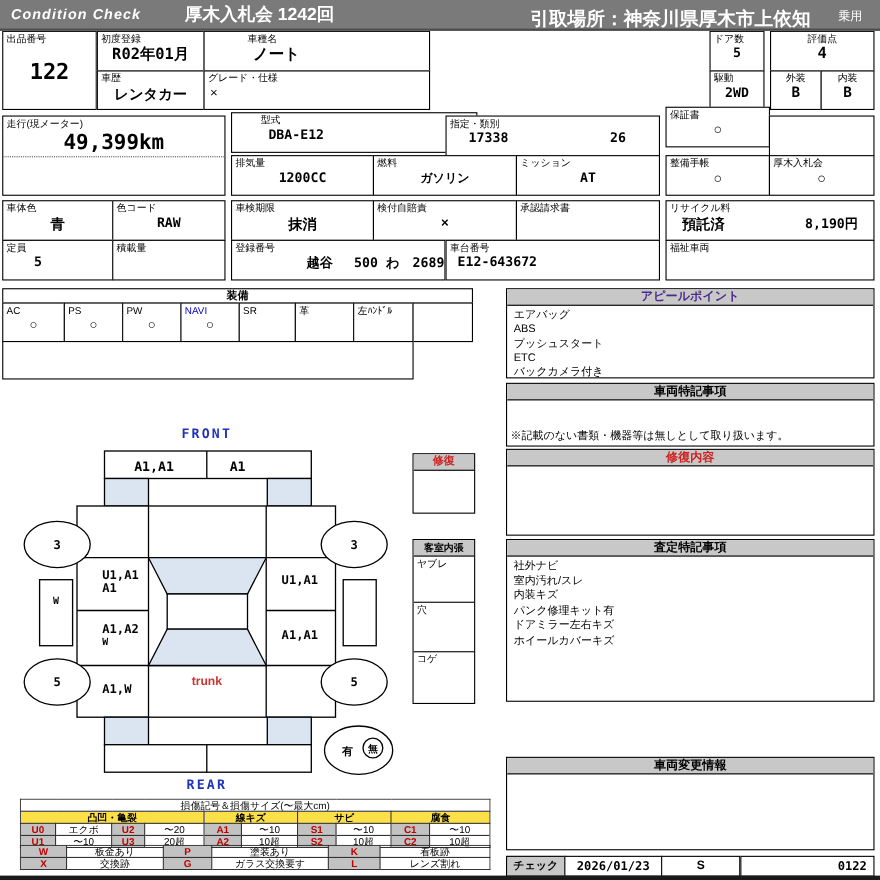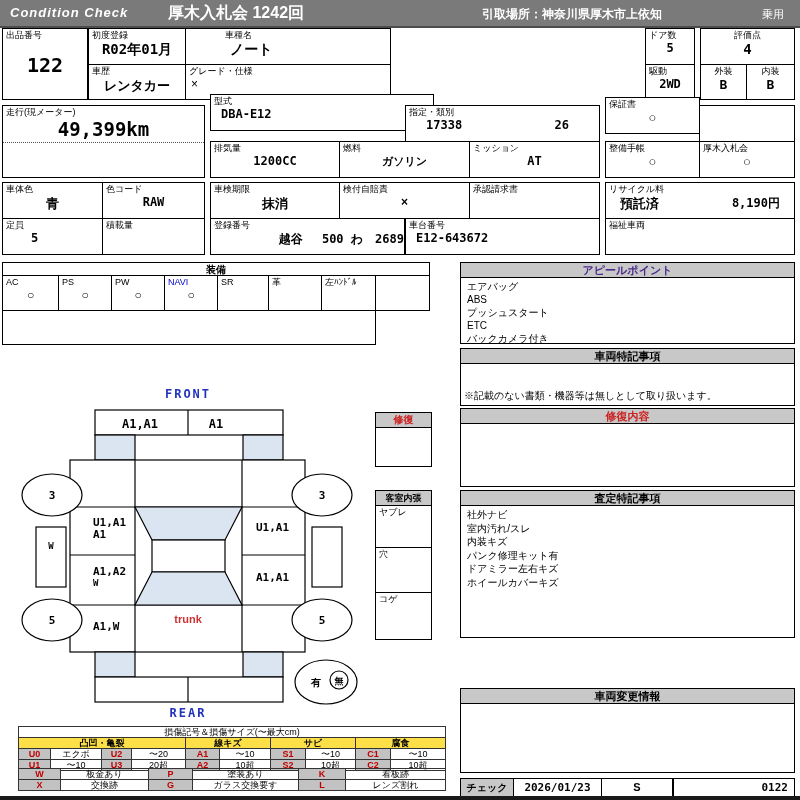--- a/index.html
+++ b/index.html
@@ -24,21 +24,21 @@
   svg text{font-family:"DejaVu Sans Mono",monospace;font-weight:bold;}
 </style>
 </head>
 <body>
 
 <div id="sheet">
 
   <div class="hdr">
     <span class="nob" style="left:10px;top:5px;font-size:13px;font-style:italic;font-weight:bold;letter-spacing:1px;">Condition  Check</span>
     <span class="nob" style="left:168px;top:3px;font-size:16px;font-weight:bold;">厚木入札会  1242回</span>
-    <span class="nob" style="left:482px;top:6px;font-size:12px;font-weight:bold;">引取場所：神奈川県厚木市上依知</span>
+    <span class="nob" style="left:482px;top:6px;font-size:17px;font-weight:bold;">引取場所：神奈川県厚木市上依知</span>
     <span class="nob" style="left:762px;top:7px;font-size:11px;">乗用</span>
   </div>
 
   <div class="box" style="left:2px;top:28px;width:86px;height:72px;">
     <span class="lbl">出品番号</span>
     <div class="cval" style="font-size:20px;margin-top:12px;">122</div>
   </div>
   <div class="box" style="left:88px;top:28px;width:98px;height:37px;">
     <span class="lbl">初度登録</span>
     <div class="cval" style="font-size:14px;">R02年01月</div>
@@ -74,21 +74,21 @@
   <div class="box" style="left:746px;top:64px;width:49px;height:36px;">
     <span class="lbl" style="text-align:center;">内装</span>
     <div class="cval" style="font-size:13px;">B</div>
   </div>
 
   <div class="box" style="left:2px;top:105px;width:203px;height:73px;">
     <span class="lbl">走行(現メーター)</span>
     <div class="cval" style="font-size:19px;">49,399km</div>
     <div class="nob" style="left:0;top:36px;width:201px;border-bottom:1px dotted #555;"></div>
   </div>
-  <div class="box" style="left:210px;top:94px;width:224px;height:37px;">
+  <div class="box" style="left:210px;top:102px;width:224px;height:37px;padding-left:23px;">
     <span class="lbl">型式</span>
     <div class="cval" style="text-align:left;padding-left:10px;font-size:12px;">DBA-E12</div>
   </div>
   <div class="box" style="left:405px;top:105px;width:195px;height:37px;">
     <span class="lbl">指定・類別</span>
     <div style="display:flex;justify-content:space-between;padding:0 30px 0 20px;">
       <span class="cval" style="font-size:12px;">17338</span>
       <span class="cval" style="font-size:12px;">26</span>
     </div>
   </div>

